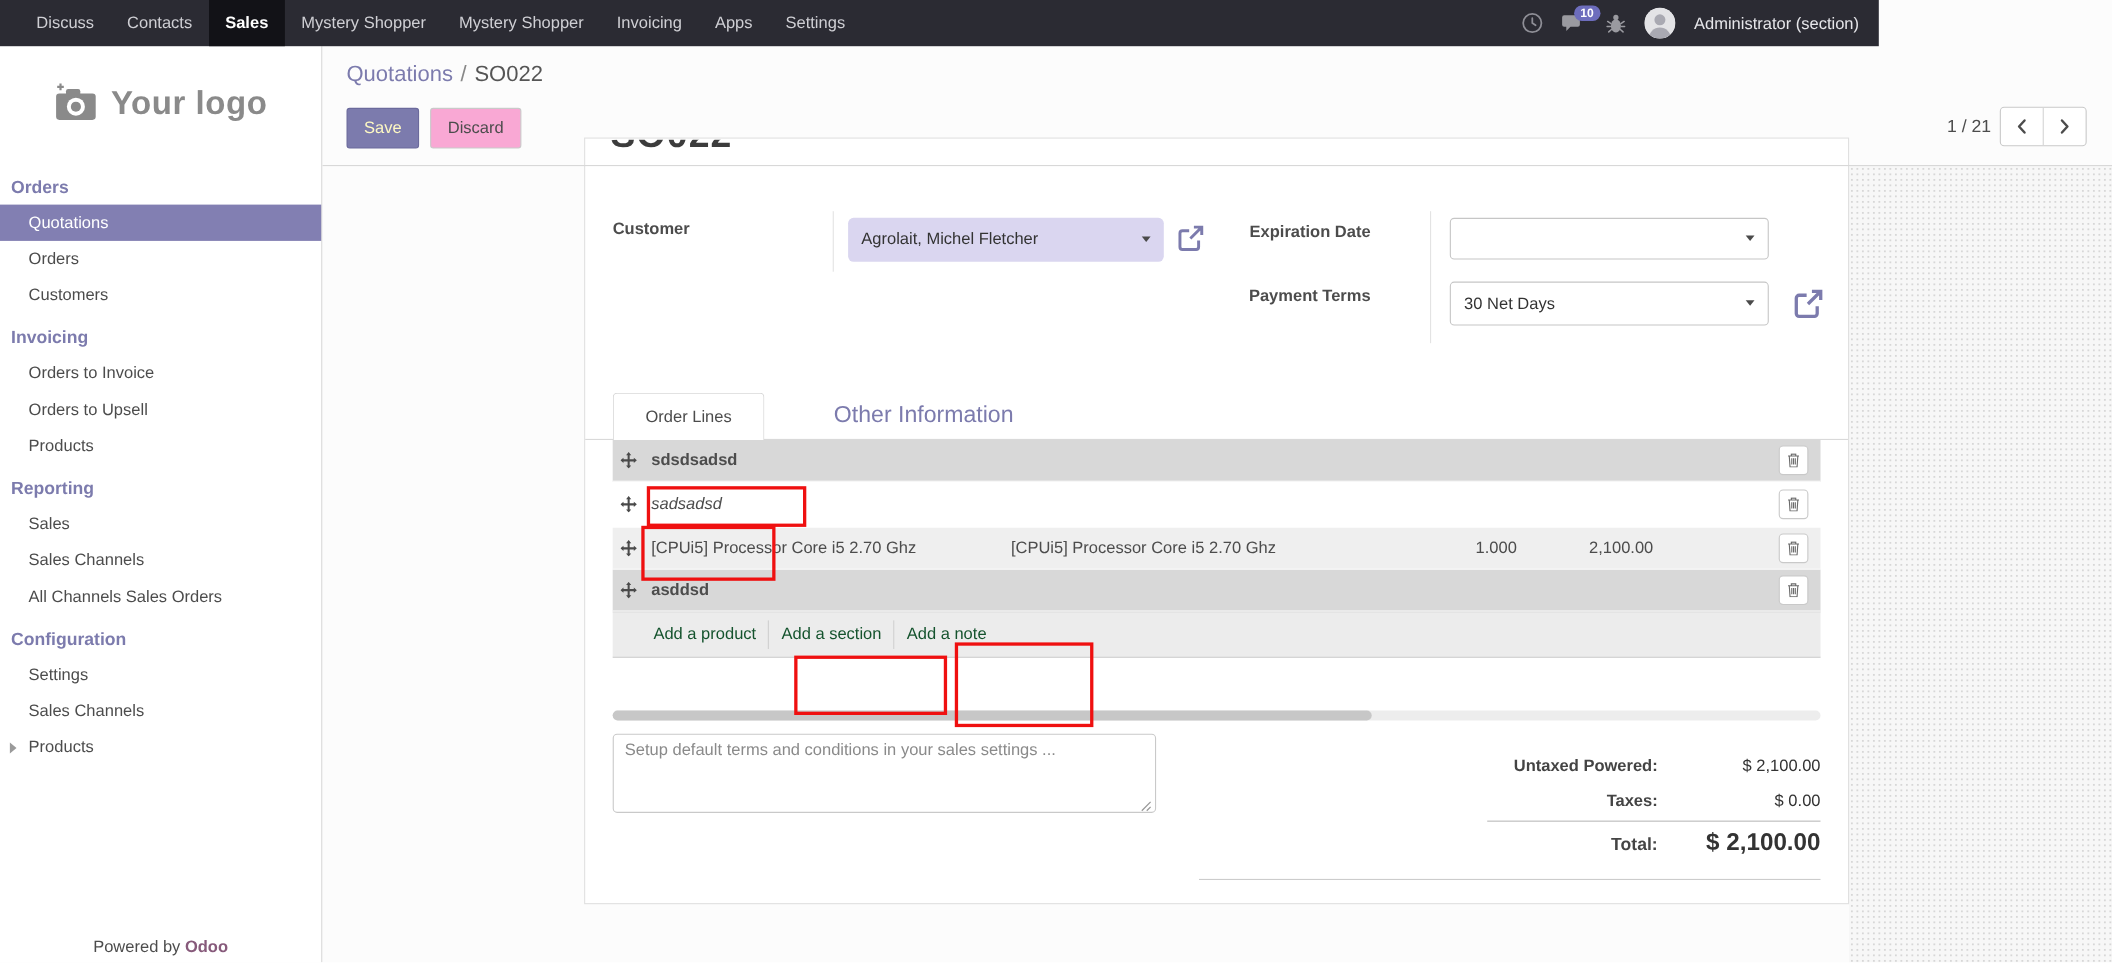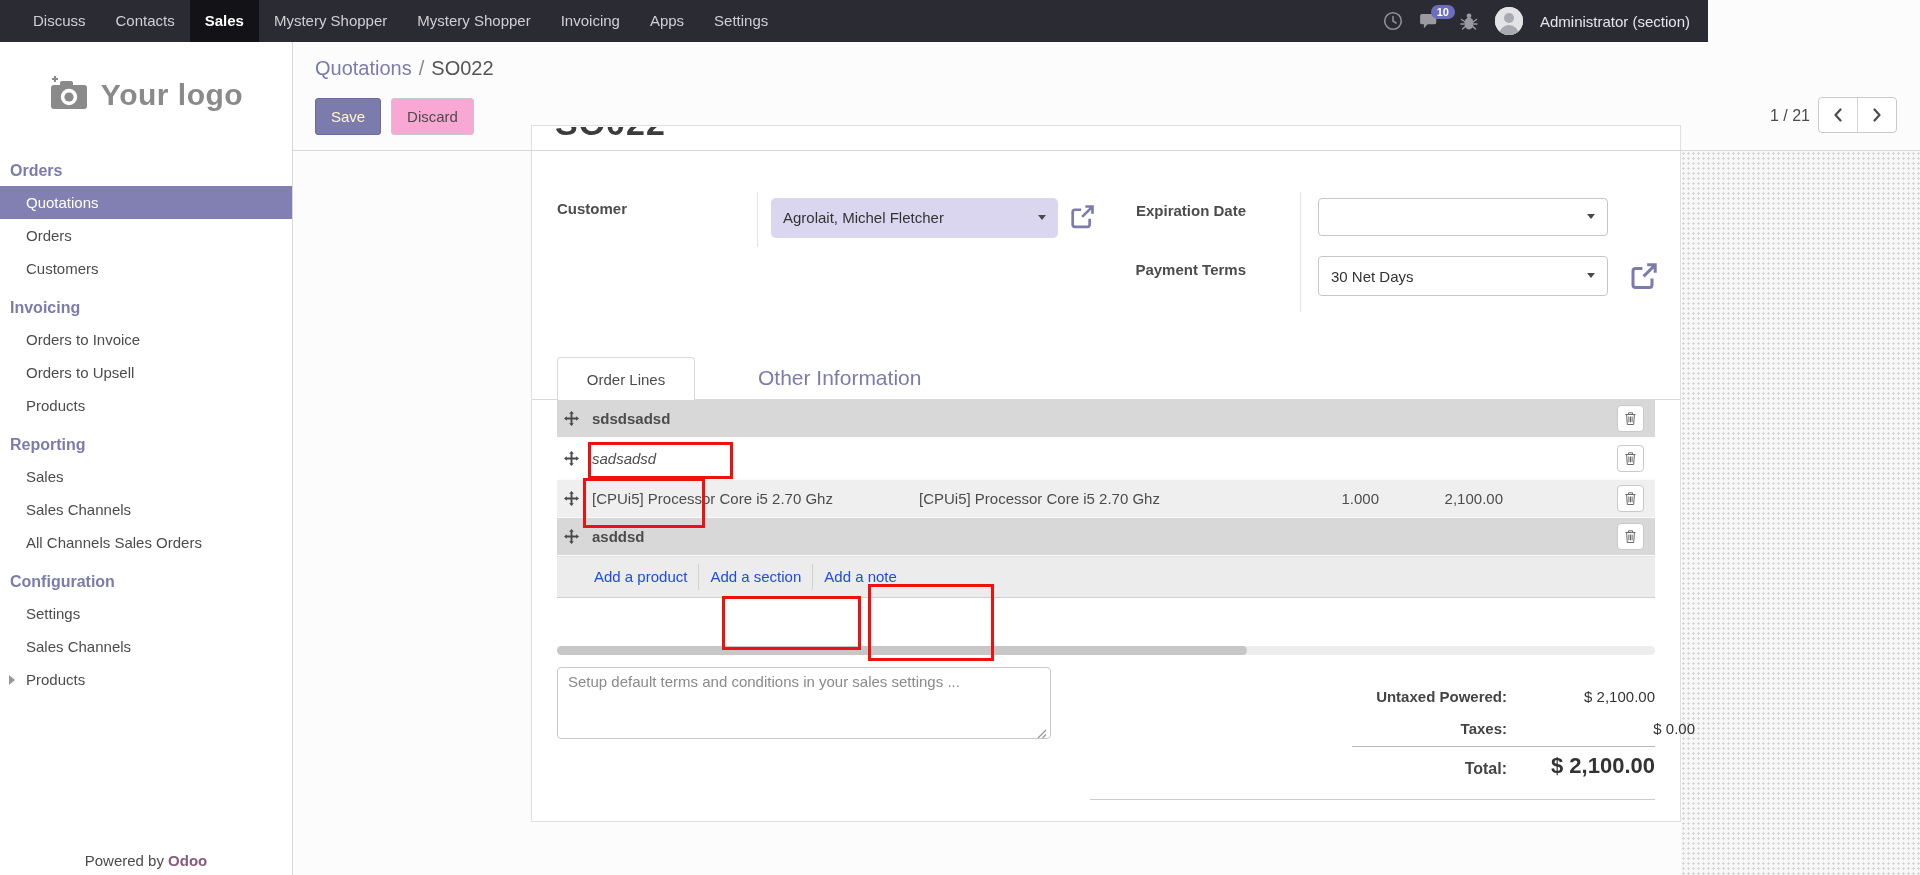--- a/index.html
+++ b/index.html
@@ -77,21 +77,21 @@
   .thead { height:38px; background:#e8e8e8; border-bottom:1px solid #cfcfcf; font-size:15px; font-weight:700; color:#555; }
   .thead > div { height:100%; display:flex; align-items:center; }
   .thead .c-qty, .thead .c-price { justify-content:flex-end; }
   .thead > div + div { border-left:1px solid #d2d2d2; }
   .thead .sort-caret { margin:0 auto; width:0; height:0; border-left:4px solid transparent; border-right:4px solid transparent; border-top:5px solid #4a4a4a; }
   .trow { font-size:15px; color:#4c4c4c; border-bottom:1px solid #fbfbfb; }
   .row-section { height:38px; background:#d8d8d8; font-weight:700; }
   .row-note { height:42px; background:#fff; font-style:italic; }
   .row-product { height:38px; background:#efefef; }
   .row-links { height:42px; background:#ececec; font-size:15px; border-top:1px solid #e2e2e2; border-bottom:1px solid #cfcfcf; }
-  .add-link { color:#1d4ed8; cursor:pointer; padding:0 11px; line-height:26px; }
+  .add-link { color:#14532d; cursor:pointer; padding:0 11px; line-height:26px; }
   .add-link + .add-link { border-left:1px solid #d0d0d0; }
   .row-links .spacer { width:26px; }
   .trash-btn { width:27px; height:27px; background:#fff; border:1px solid #c9c9c9; border-radius:4px; display:flex; align-items:center; justify-content:center; cursor:pointer; }
   .hscroll-track { position:absolute; left:557px; top:646px; width:1098px; height:9px; background:#ededed; border-radius:5px; z-index:2; }
   .hscroll-thumb { position:absolute; left:0; top:0; width:690px; height:9px; background:#c7c7c7; border-radius:5px; cursor:grab; }
 
   
   .terms { position:absolute; left:557px; top:667px; width:494px; height:72px; border:1px solid #c9c9c9; border-radius:4px; padding:5px 10px; font-family:"Liberation Sans", sans-serif; font-size:15px; color:#555; resize:none; outline:none; z-index:2; background:#fff; }
   .terms::placeholder { color:#8a8a8a; }
   .grip { position:absolute; left:1037px; top:725px; z-index:3; }
@@ -354,21 +354,21 @@
   <textarea class="terms" placeholder="Setup default terms and conditions in your sales settings ..." style=""></textarea>
   <span class="grip">
     <svg width="10" height="10" viewBox="0 0 10 10">
         <path d="M9 1 L1 9 M9 5.5 L5.5 9" stroke="#9a9a9a" stroke-width="1.2"></path>
       </svg>
   </span>
 
   <div class="tot-label" style="left:1307px; top:688px;">Untaxed Powered:</div>
   <div class="tot-value" style="left:1495px; top:688px;">$ 2,100.00</div>
   <div class="tot-label" style="left:1307px; top:720px;">Taxes:</div>
-  <div class="tot-value" style="left:1535px; top:720px;">$ 0.00</div>
+  <div class="tot-value" style="left:1495px; top:720px;">$ 0.00</div>
   <div class="tot-divider"></div>
   <div class="tot-total-label">Total:</div>
   <div class="tot-total-value">$ 2,100.00</div>
   <div class="bottom-line"></div>
 
   <div class="red-box" style="left:588px; top:442px; width:145px; height:37px;"></div>
   <div class="red-box" style="left:583px; top:478px; width:122px; height:50px;"></div>
   <div class="red-box" style="left:722px; top:596px; width:139px; height:54px;"></div>
   <div class="red-box" style="left:868px; top:584px; width:126px; height:77px;"></div>
 

